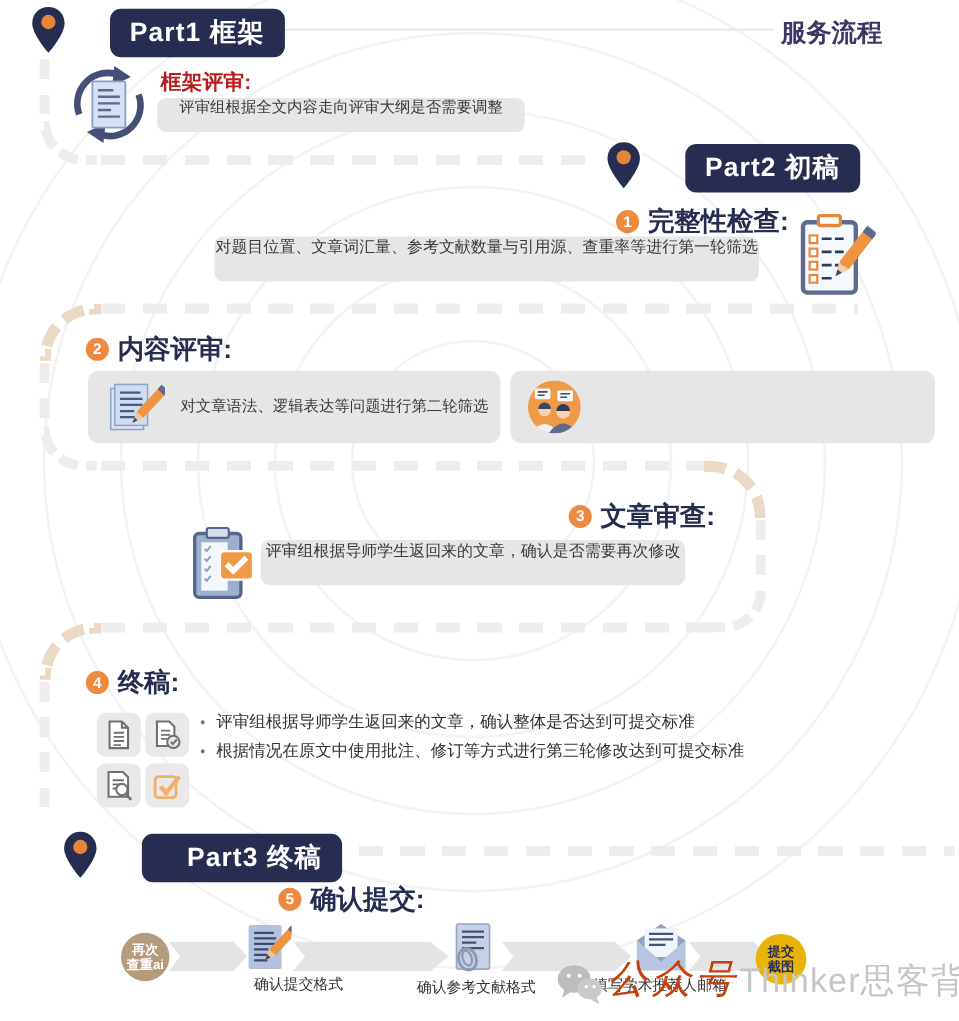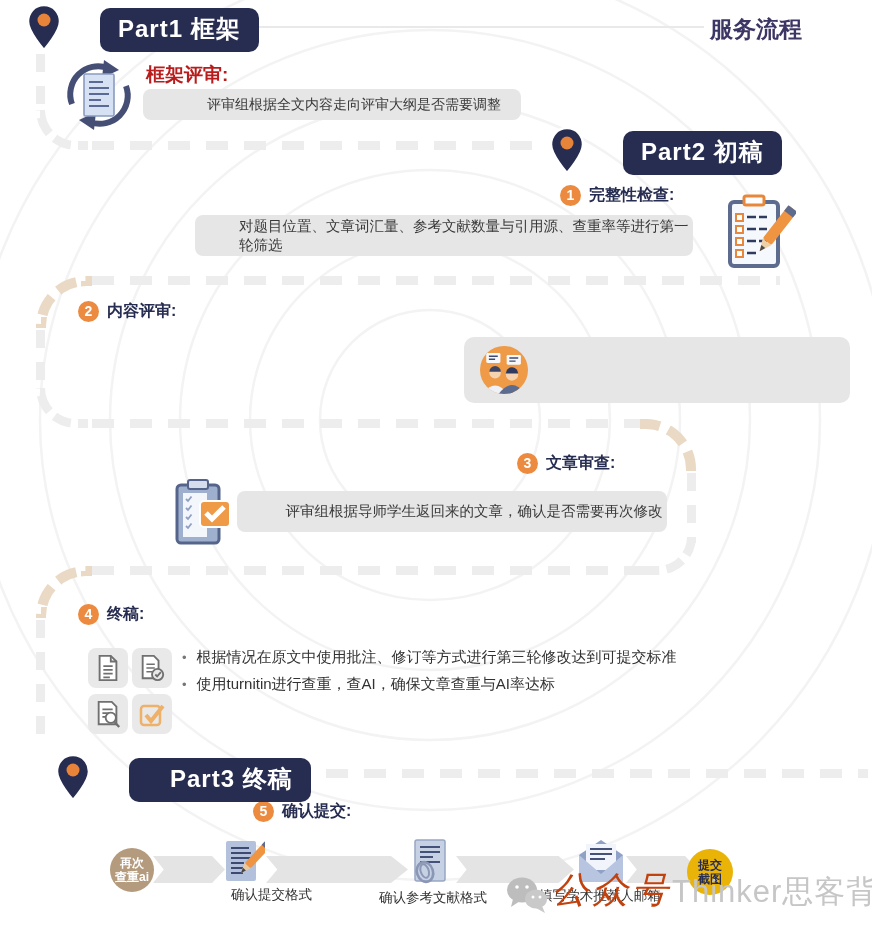--- a/index.html
+++ b/index.html
@@ -26,24 +26,24 @@
   .flow-title{position:absolute;left:710px;top:14px;font-size:23px;font-weight:700;color:#3c3664;z-index:2;}
 
   .part-badge{position:absolute;background:#272d51;color:#fff;font-weight:700;font-size:24px;
               padding:5px 18px 7px;border-radius:10px;letter-spacing:1px;z-index:3;white-space:nowrap;margin-left:40px;}
   .pin{position:absolute;z-index:4;}
 
   .h-title{position:absolute;font-size:19px;font-weight:700;color:#b91c1c;z-index:2;white-space:nowrap;}
   .numhead{position:absolute;display:flex;align-items:center;gap:8px;z-index:2;white-space:nowrap;}
   .num{width:21px;height:21px;border-radius:50%;background:#ec8b3f;color:#fff;font-weight:700;
        font-size:14px;line-height:21px;text-align:center;flex:0 0 21px;}
-  .ht{font-size:16px;font-weight:700;color:#272d51;}
+  .ht{font-size:24px;font-weight:700;color:#272d51;}
 
   .gbox{position:absolute;background:#e6e6e6;border-radius:8px;color:#3a3a3a;z-index:2;}
-  .gbox-center{display:flex;align-items:center;justify-content:center;font-size:14.5px;padding-left:44px;}
+  .gbox-center{display:flex;align-items:flex-start;justify-content:center;font-size:14.5px;}
   .gbox-icon{display:flex;align-items:center;gap:14px;padding-left:16px;font-size:14px;border-radius:10px;}
 
   .tile{position:absolute;width:40px;height:40px;background:#e9e9e9;border-radius:8px;z-index:2;
         display:flex;align-items:center;justify-content:center;}
 
   .bullets{position:absolute;left:182px;top:644px;z-index:2;list-style:none;margin:0;padding:0;}
   .bullets li{font-size:15px;color:#323232;line-height:26px;white-space:nowrap;}
   .bullets li::before{content:"•";color:#777;margin-right:10px;font-size:13px;}
 
   .flow-circle{position:absolute;border-radius:50%;display:flex;flex-direction:column;align-items:center;
@@ -116,21 +116,21 @@
   <svg class="pin" style="left:549px;top:126px;" width="36" height="50" viewBox="0 0 36 50">
     <path d="M18 2 C8 2 2 10 2 18.5 C2 29 18 47 18 47 C18 47 34 29 34 18.5 C34 10 28 2 18 2 Z" fill="#272d51" stroke="#fff" stroke-width="2.5"></path>
     <circle cx="18" cy="17" r="6.5" fill="#e8833a"></circle>
   </svg>
   <div class="part-badge" style="left:583px;top:131px;">Part2 初稿</div>
 
   <div class="numhead" style="left:560px;top:185px;">
     <span class="num">1</span>
     <span class="ht">完整性检查:</span>
   </div>
-  <div class="gbox gbox-center" style="left:195px;top:215px;width:454px;height:41px;">
+  <div class="gbox gbox-center" style="left:195px;top:215px;width:495px;height:41px;">
     <span>对题目位置、文章词汇量、参考文献数量与引用源、查重率等进行第一轮筛选</span>
   </div>
   <svg class="abs" style="left:716px;top:192px;z-index:2;" width="80" height="80" viewBox="0 0 80 80">
     <rect x="14" y="10" width="48" height="64" rx="4" fill="#f5f8fd" stroke="#5d6b8f" stroke-width="4"></rect>
     <rect x="28" y="4" width="20" height="9" rx="2" fill="#fdfdfd" stroke="#e8873c" stroke-width="3"></rect>
     <g>
       <rect x="20" y="22" width="7" height="7" fill="#fff" stroke="#e8873c" stroke-width="2"></rect>
       <rect x="20" y="34" width="7" height="7" fill="#fff" stroke="#e8873c" stroke-width="2"></rect>
       <rect x="20" y="46" width="7" height="7" fill="#fff" stroke="#e8873c" stroke-width="2"></rect>
       <rect x="20" y="58" width="7" height="7" fill="#fff" stroke="#e8873c" stroke-width="2"></rect>
@@ -140,20 +140,34 @@
       <rect x="53" y="10" width="11" height="42" rx="2" fill="#ef9440"></rect>
       <rect x="53" y="10" width="11" height="7" fill="#5d6b8f"></rect>
       <polygon points="53,52 64,52 58.5,64" fill="#edcfa8"></polygon>
       <polygon points="56,58 61,58 58.5,64" fill="#4a4a4a"></polygon>
     </g>
   </svg>
 
   <div class="numhead" style="left:78px;top:301px;">
     <span class="num">2</span>
     <span class="ht">内容评审:</span>
+  </div>
+  <div class="gbox gbox-icon" style="left:80px;top:337px;width:375px;height:66px;box-sizing:border-box;">
+    <svg width="54" height="50" viewBox="0 0 58 52">
+      <rect x="5" y="8" width="32" height="40" fill="#dbe5f5" stroke="#93a3c6" stroke-width="1.5"></rect>
+      <rect x="9" y="4" width="32" height="40" fill="#cfdcf1" stroke="#93a3c6" stroke-width="1.5"></rect>
+      <path d="M14 12 h20 M14 18 h22 M14 24 h22 M14 30 h14 M14 36 h20" stroke="#46597f" stroke-width="2.2"></path>
+      <g transform="rotate(43 40 26)">
+        <rect x="36" y="0" width="9" height="36" rx="2" fill="#ef9440"></rect>
+        <rect x="36" y="0" width="9" height="6" fill="#5d6b8f"></rect>
+        <polygon points="36,36 45,36 40.5,47" fill="#e9c9a0"></polygon>
+        <polygon points="38.5,41.5 42.5,41.5 40.5,47" fill="#474747"></polygon>
+      </g>
+    </svg>
+    <span>对文章语法、逻辑表达等问题进行第二轮筛选</span>
   </div>
   <div class="gbox gbox-icon" style="left:464px;top:337px;width:386px;height:66px;box-sizing:border-box;">
     <svg width="48" height="48" viewBox="0 0 54 54">
       <defs>
           <clipPath id="pc">
             <circle cx="27" cy="27" r="27"></circle>
           </clipPath>
         </defs>
       <circle cx="27" cy="27" r="27" fill="#ee9a47"></circle>
       <g clip-path="url(#pc)">
@@ -219,22 +233,22 @@
       <line x1="20" y1="23.5" x2="25" y2="29" stroke="#707070" stroke-width="2.5"></line>
     </svg>
   </div>
   <div class="tile" style="left:132px;top:694px;">
     <svg width="27" height="27" viewBox="0 0 27 27">
       <rect x="2" y="5" width="19" height="19" rx="3" fill="none" stroke="#eeb16a" stroke-width="2.5"></rect>
       <path d="M7 14 l5 6 l12 -15" fill="none" stroke="#eeb16a" stroke-width="4"></path>
     </svg>
   </div>
   <ul class="bullets">
+    <li>评审组根据导师学生返回来的文章，确认整体是否达到可提交标准</li>
     <li>根据情况在原文中使用批注、修订等方式进行第三轮修改达到可提交标准</li>
-    <li>使用turnitin进行查重，查AI，确保文章查重与AI率达标</li>
   </ul>
 
   <svg class="pin" style="left:55px;top:753px;" width="36" height="50" viewBox="0 0 36 50">
     <path d="M18 2 C8 2 2 10 2 18.5 C2 29 18 47 18 47 C18 47 34 29 34 18.5 C34 10 28 2 18 2 Z" fill="#272d51" stroke="#fff" stroke-width="2.5"></path>
     <circle cx="18" cy="17" r="6.5" fill="#e8833a"></circle>
   </svg>
   <div class="part-badge" style="left:89px;top:758px;padding-left:41px;">Part3 终稿</div>
 
   <div class="numhead" style="left:253px;top:801px;">
     <span class="num">5</span>

